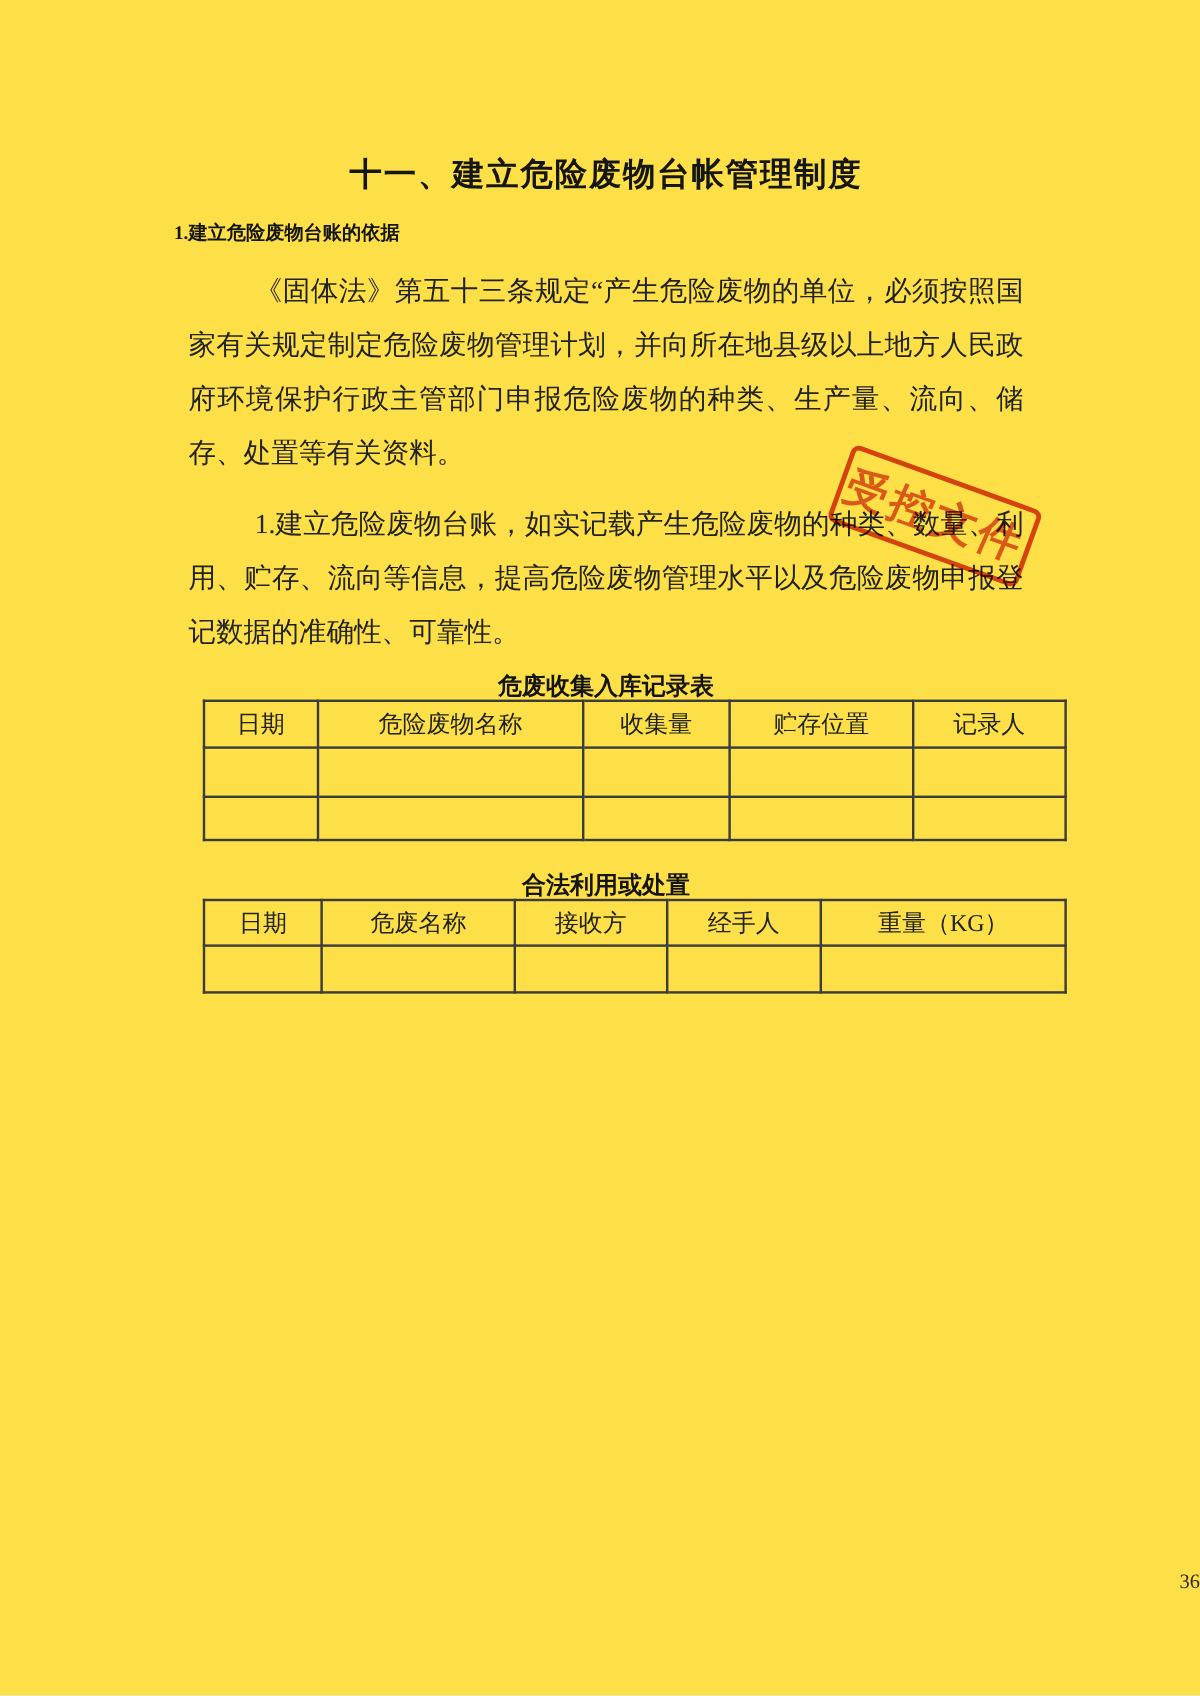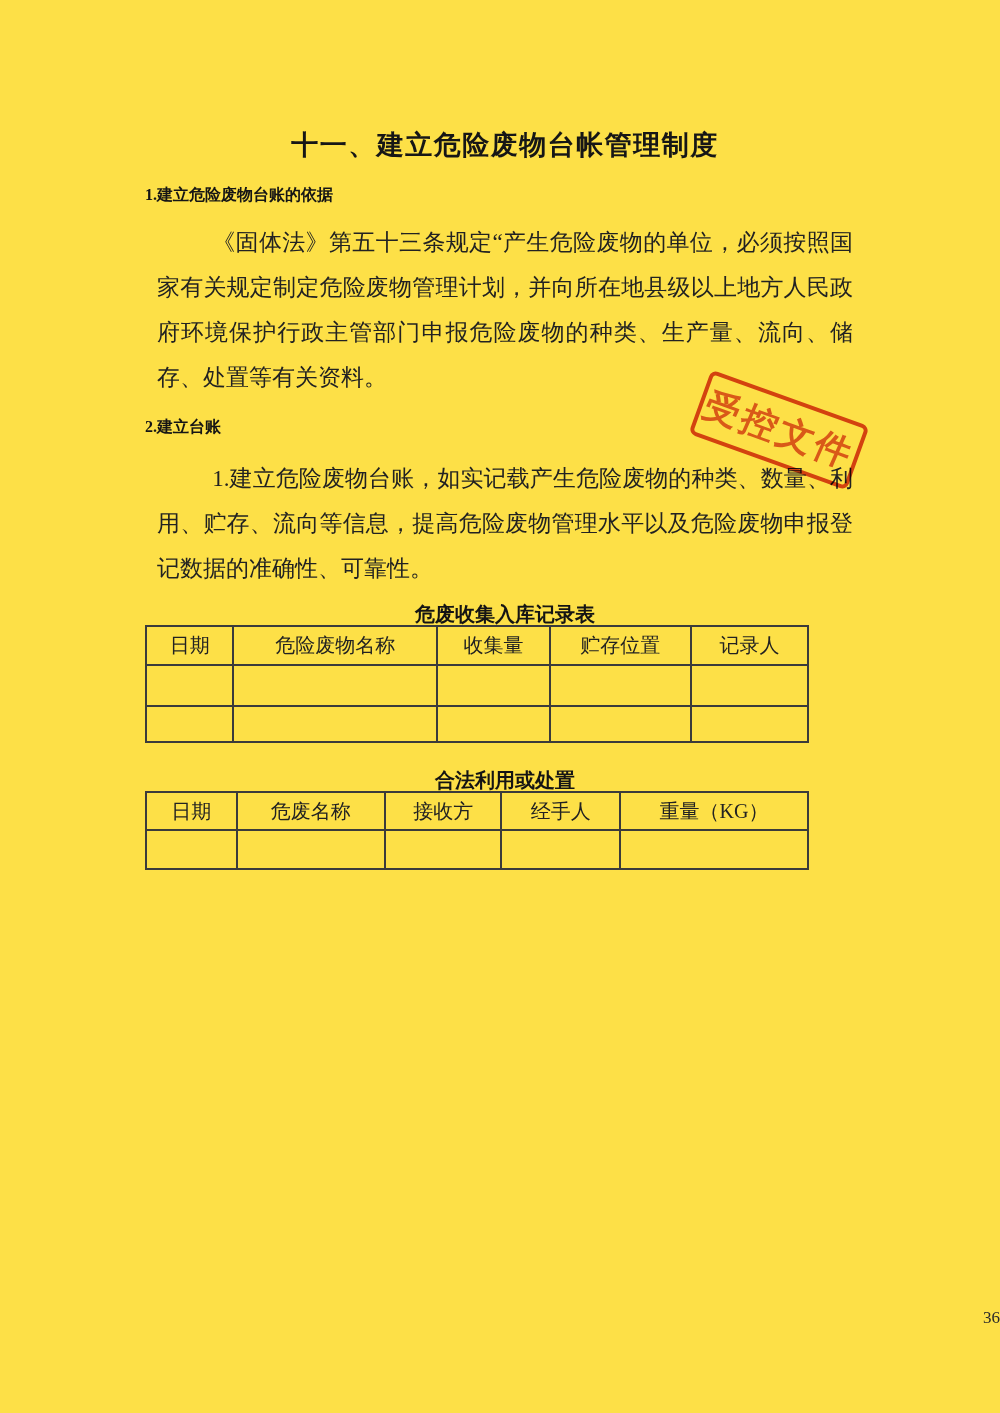--- a/index.html
+++ b/index.html
@@ -50,23 +50,24 @@
   }
   .table-title {
     margin-top:4px;
     text-align:center;
     font-size:20px; font-weight:bold;
     line-height:22px;
     color:#141414;
   }
   .table-title.t2 { margin-top:26px; }
   table.rec {
-    width:664px;
+    width:720px;
     border-collapse:collapse;
     table-layout:fixed;
+    margin-left:24px;
   }
   table.rec th, table.rec td {
     border:2px solid #3b3b3b;
     font-size:20px;
     font-weight:normal;
     text-align:center;
     vertical-align:middle;
     padding:0;
     color:#222;
   }
@@ -108,21 +109,20 @@
 <div class="page">
 
   <div class="content">
 
     <div class="doc-title">十一、建立危险废物台帐管理制度</div>
 
     <div class="sec-heading">1.建立危险废物台账的依据</div>
 
     <p class="body-para p1">《固体法》第五十三条规定“产生危险废物的单位，必须按照国家有关规定制定危险废物管理计划，并向所在地县级以上地方人民政府环境保护行政主管部门申报危险废物的种类、生产量、流向、储存、处置等有关资料。</p>
 
-    <div class="sec-heading h2">2.建立台账</div>
 
     <p class="body-para p2">1.建立危险废物台账，如实记载产生危险废物的种类、数量、利用、贮存、流向等信息，提高危险废物管理水平以及危险废物申报登记数据的准确性、可靠性。</p>
 
 
 
     <div class="table-title">危废收集入库记录表</div>
 
     <table class="rec t-collection">
       <colgroup>
         <col style="width:13.2%">

